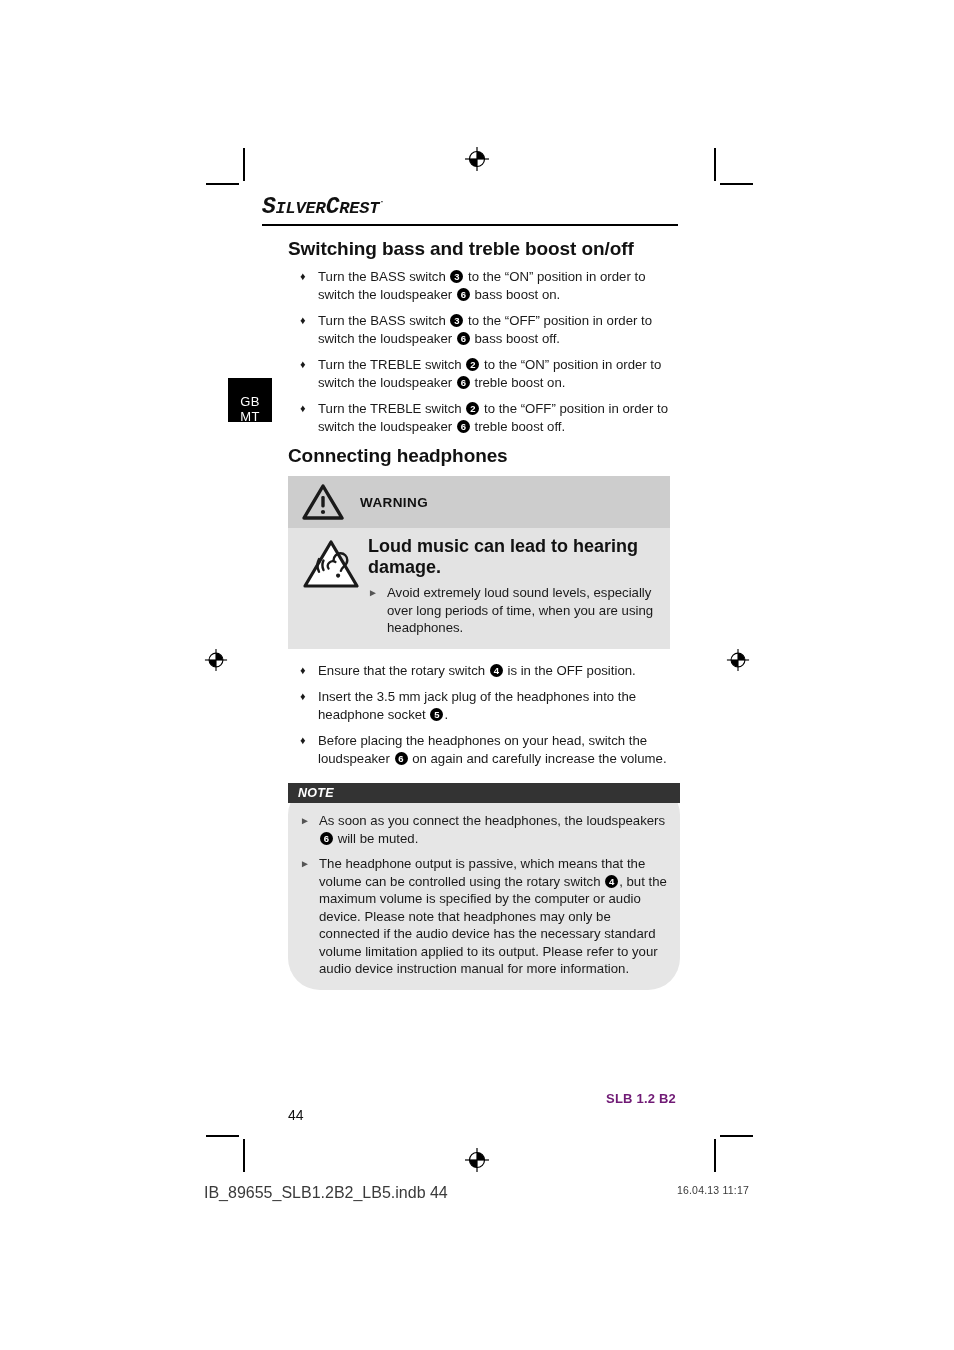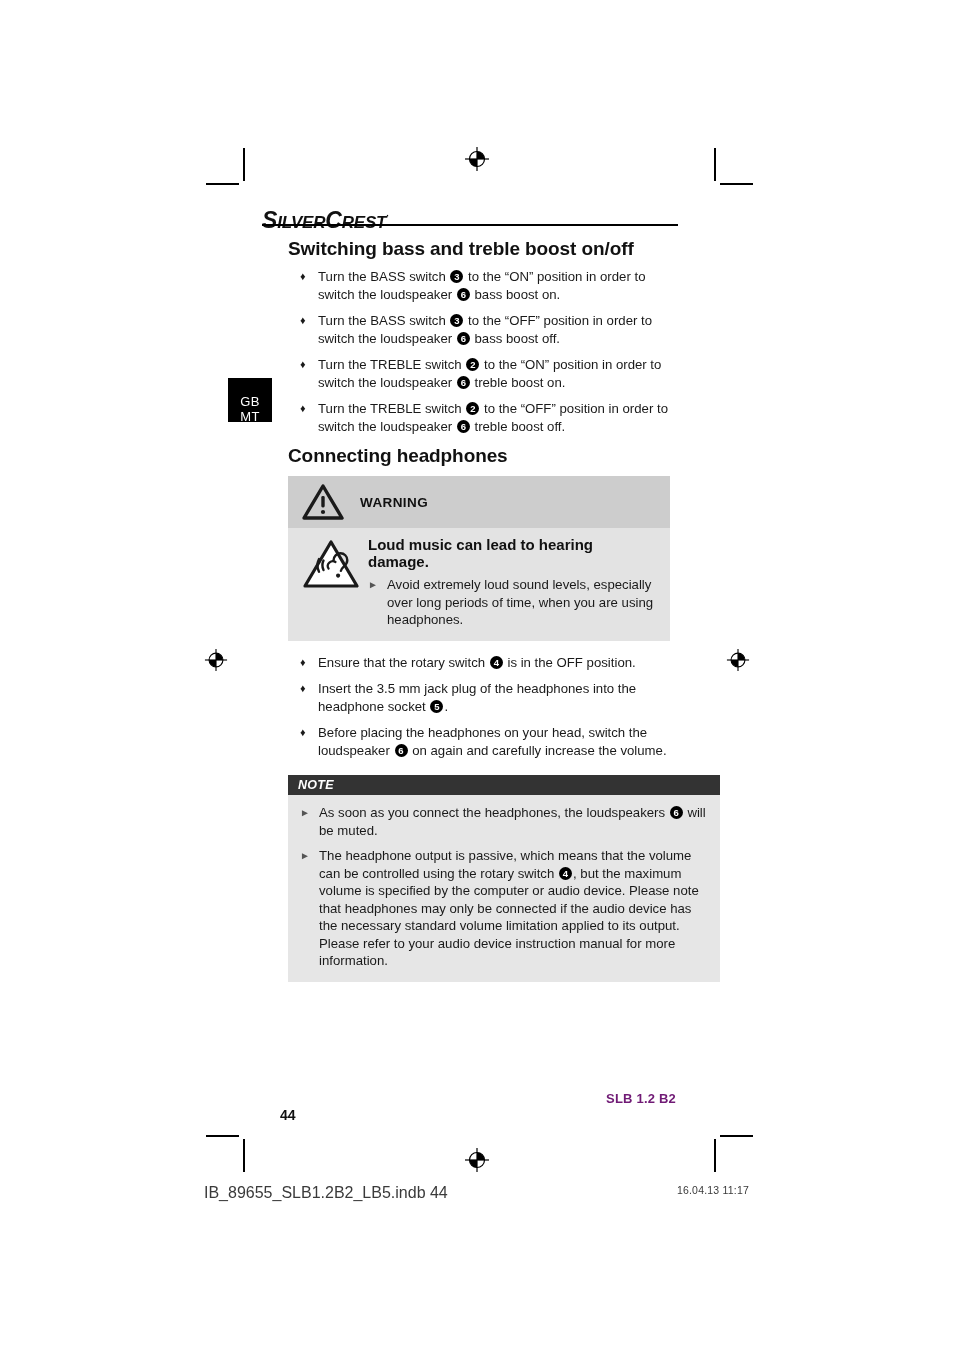--- a/index.html
+++ b/index.html
@@ -27,29 +27,28 @@
     width: 954px; height: 1350px;
   }
 
   
   .logo-wrap {
     position: absolute;
     left: 262px; top: 196px;
     width: 416px;
   }
   .brand {
-    font-family: Liberation Sans, sans-serif;
+    font-family: Liberation Mono, monospace;
     font-style: italic;
     font-weight: bold;
     font-size: 23px;
     letter-spacing: -0.2px;
     color: #111;
     line-height: 1;
     white-space: nowrap;
-    margin-top: 13px;
   }
   .brand .small { font-size: 17px; }
   .brand .sup {
     font-size: 9px;
     vertical-align: super;
     font-style: normal;
   }
   .head-rule {
     position: absolute;
     left: 262px; top: 224px;
@@ -146,21 +145,21 @@
     padding: 8px 14px 12px 14px;
     box-sizing: border-box;
   }
   .warn-body .icon-cell {
     width: 66px;
     flex: 0 0 66px;
     padding-top: 2px;
   }
   .warn-body .txt-cell { flex: 1; }
   .warn-body .strongline {
-    font-size: 15px;
+    font-size: 18px;
     font-weight: bold;
     margin-bottom: 6px;
     color: #111;
   }
   .arrow-item {
     position: relative;
     padding-left: 19px;
     font-size: 13.2px;
     line-height: 17.5px;
     color: #1a1a1a;
@@ -168,22 +167,23 @@
   .arrow-item .arw {
     position: absolute;
     left: 0; top: -0.5px;
     font-size: 10px;
     color: #555;
   }
 
   
   .note-box {
     margin-top: 16px;
-    width: 432px;
+    width: 392px;
     background: #e6e6e6;
+    border-radius: 32px;
   }
   .note-head {
     background: #333333;
     height: 20px;
     display: flex;
     align-items: center;
     padding-left: 10px;
     box-sizing: border-box;
   }
   .note-head .ntitle {
@@ -196,23 +196,23 @@
   .note-body {
     padding: 9px 13px 12px 12px;
     box-sizing: border-box;
   }
   .note-body .arrow-item { margin-bottom: 8px; }
   .note-body .arrow-item:last-child { margin-bottom: 0; }
 
   
   .pg-num {
     position: absolute;
-    left: 280px; top: 1107px;
+    left: 288px; top: 1107px;
     font-size: 14px;
-    font-weight: bold;
+    font-weight: normal;
     color: #111;
   }
   .model {
     position: absolute;
     right: 278px; top: 1091px;
     font-size: 13px;
     font-weight: bold;
     color: #701a75;
     letter-spacing: 0.2px;
   }

